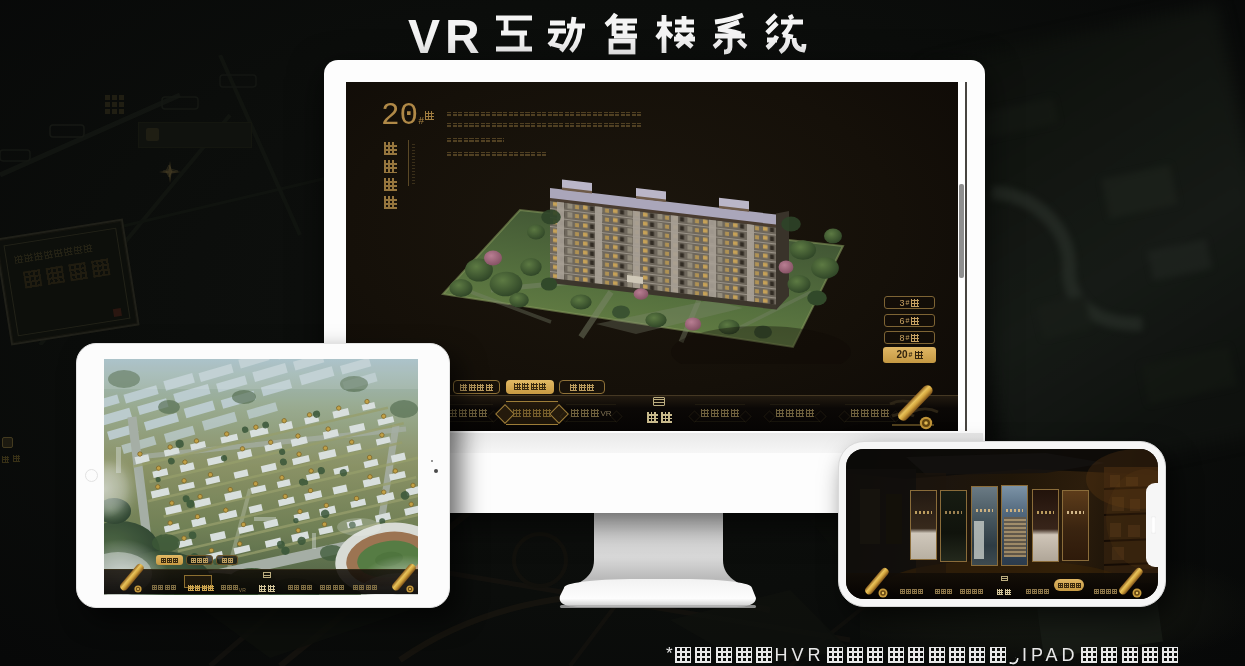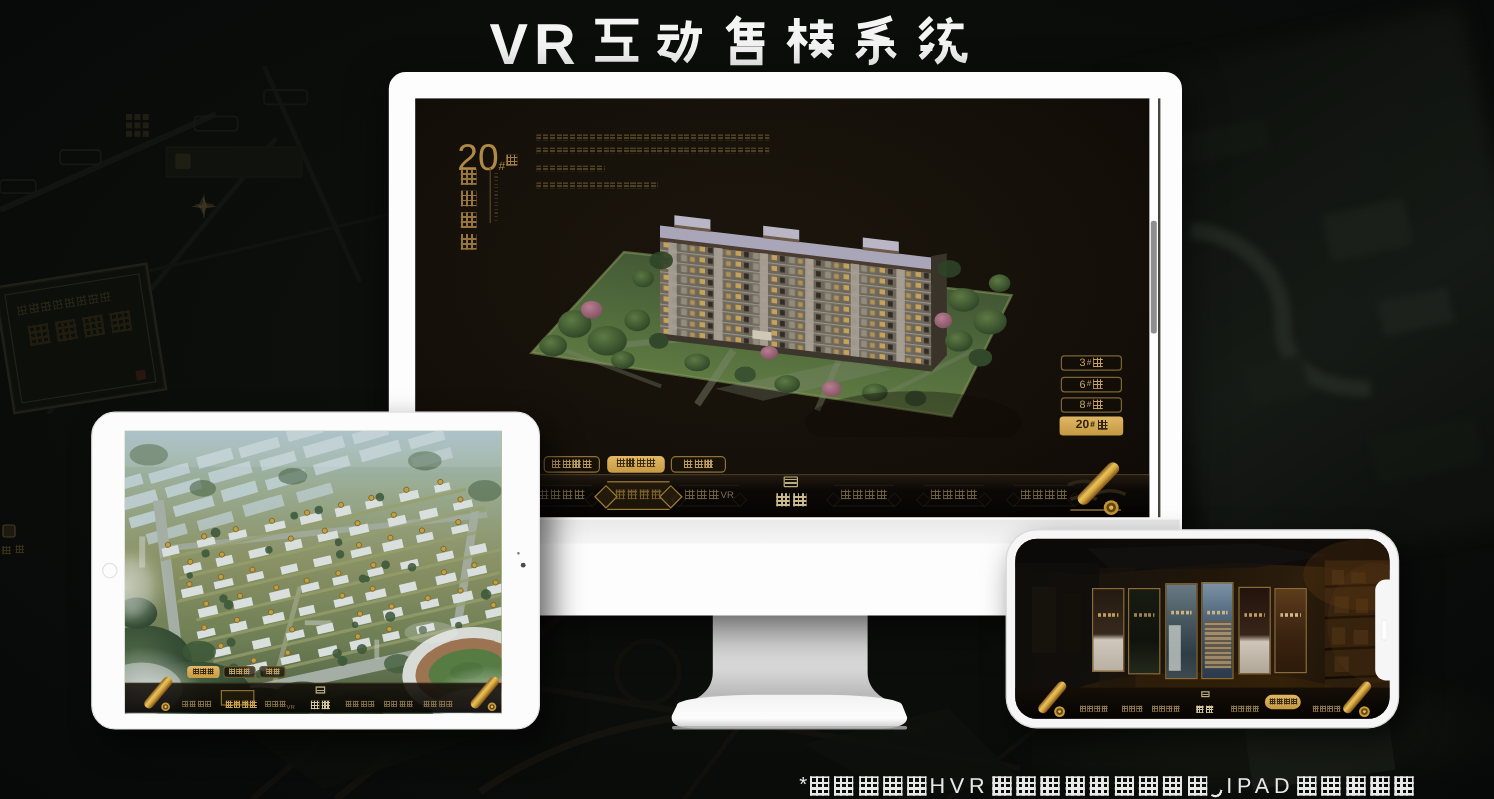--- a/index.html
+++ b/index.html
@@ -166,21 +166,21 @@
  <path d="M154,10 L283,10 L283,60 C283,78 300,84 312,90 L312,96 L124,96 L124,90 C138,84 154,78 154,60 Z" fill="url(#neckg)"></path>
  <path d="M124,88 C124,84 140,80 190,79 L250,79 C296,80 312,84 312,88 L316,98 C316,104 308,107 296,107 L140,107 C126,107 118,104 120,96 Z" fill="url(#baseg)"></path>
  <rect x="120" y="105" width="196" height="3" rx="1.5" fill="#aeaeae" opacity=".8"></rect>
 </svg>
 
 <div id="monitor" class="abs" style="left:324px;top:60px;width:661px;height:453px;background:#fdfdfd;border-radius:14px;box-shadow:0 10px 34px rgba(0,0,0,.65);">
   <div class="abs" style="left:2px;top:373px;width:657px;height:20px;background:linear-gradient(#e9e9e9,#f6f6f6);"></div>
 </div>
 <div id="mscreen" class="abs" style="left:346px;top:82px;width:612px;height:349px;background:radial-gradient(ellipse 500px 300px at 45% 42%,#1c160d 0%,#151009 55%,#0d0906 100%);overflow:hidden;">
 
-  <div class="abs" style="left:35px;top:32px;color:#b08947;font-family:Liberation Sans, sans-serif;font-size:31px;">20<span style="font-size:10px;">#</span><span class="hz" style="width:9px;height:9px;--t:1px;--g:3px;color:#a07d40;margin-left:1px;"></span></div>
+  <div class="abs" style="left:35px;top:16px;color:#b08947;font-family:Liberation Mono, monospace;font-size:31px;">20<span style="font-size:10px;">#</span><span class="hz" style="width:9px;height:9px;--t:1px;--g:3px;color:#a07d40;margin-left:1px;"></span></div>
   <div class="abs" style="left:38px;top:57px;width:16px;">
     <div class="hz" style="width:13px;height:13px;--t:1.5px;--g:4.2px;color:#96763e;margin:1px 0;"></div>
     <div class="hz" style="width:13px;height:13px;--t:1.5px;--g:4.2px;color:#96763e;margin:1px 0;"></div>
     <div class="hz" style="width:13px;height:13px;--t:1.5px;--g:4.2px;color:#96763e;margin:1px 0;"></div>
     <div class="hz" style="width:13px;height:13px;--t:1.5px;--g:4.2px;color:#96763e;margin:1px 0;"></div>
   </div>
   <div class="abs" style="left:62px;top:58px;width:1px;height:46px;background:#5a4826;"></div>
   <div class="abs" style="left:66px;top:60px;width:3px;height:42px;background:repeating-linear-gradient(0deg,#4a3c20 0 1px,transparent 1px 3px);opacity:.7;"></div>
 
   <div class="abs" style="left:101px;top:30px;color:#5f4c29;opacity:.8;">

